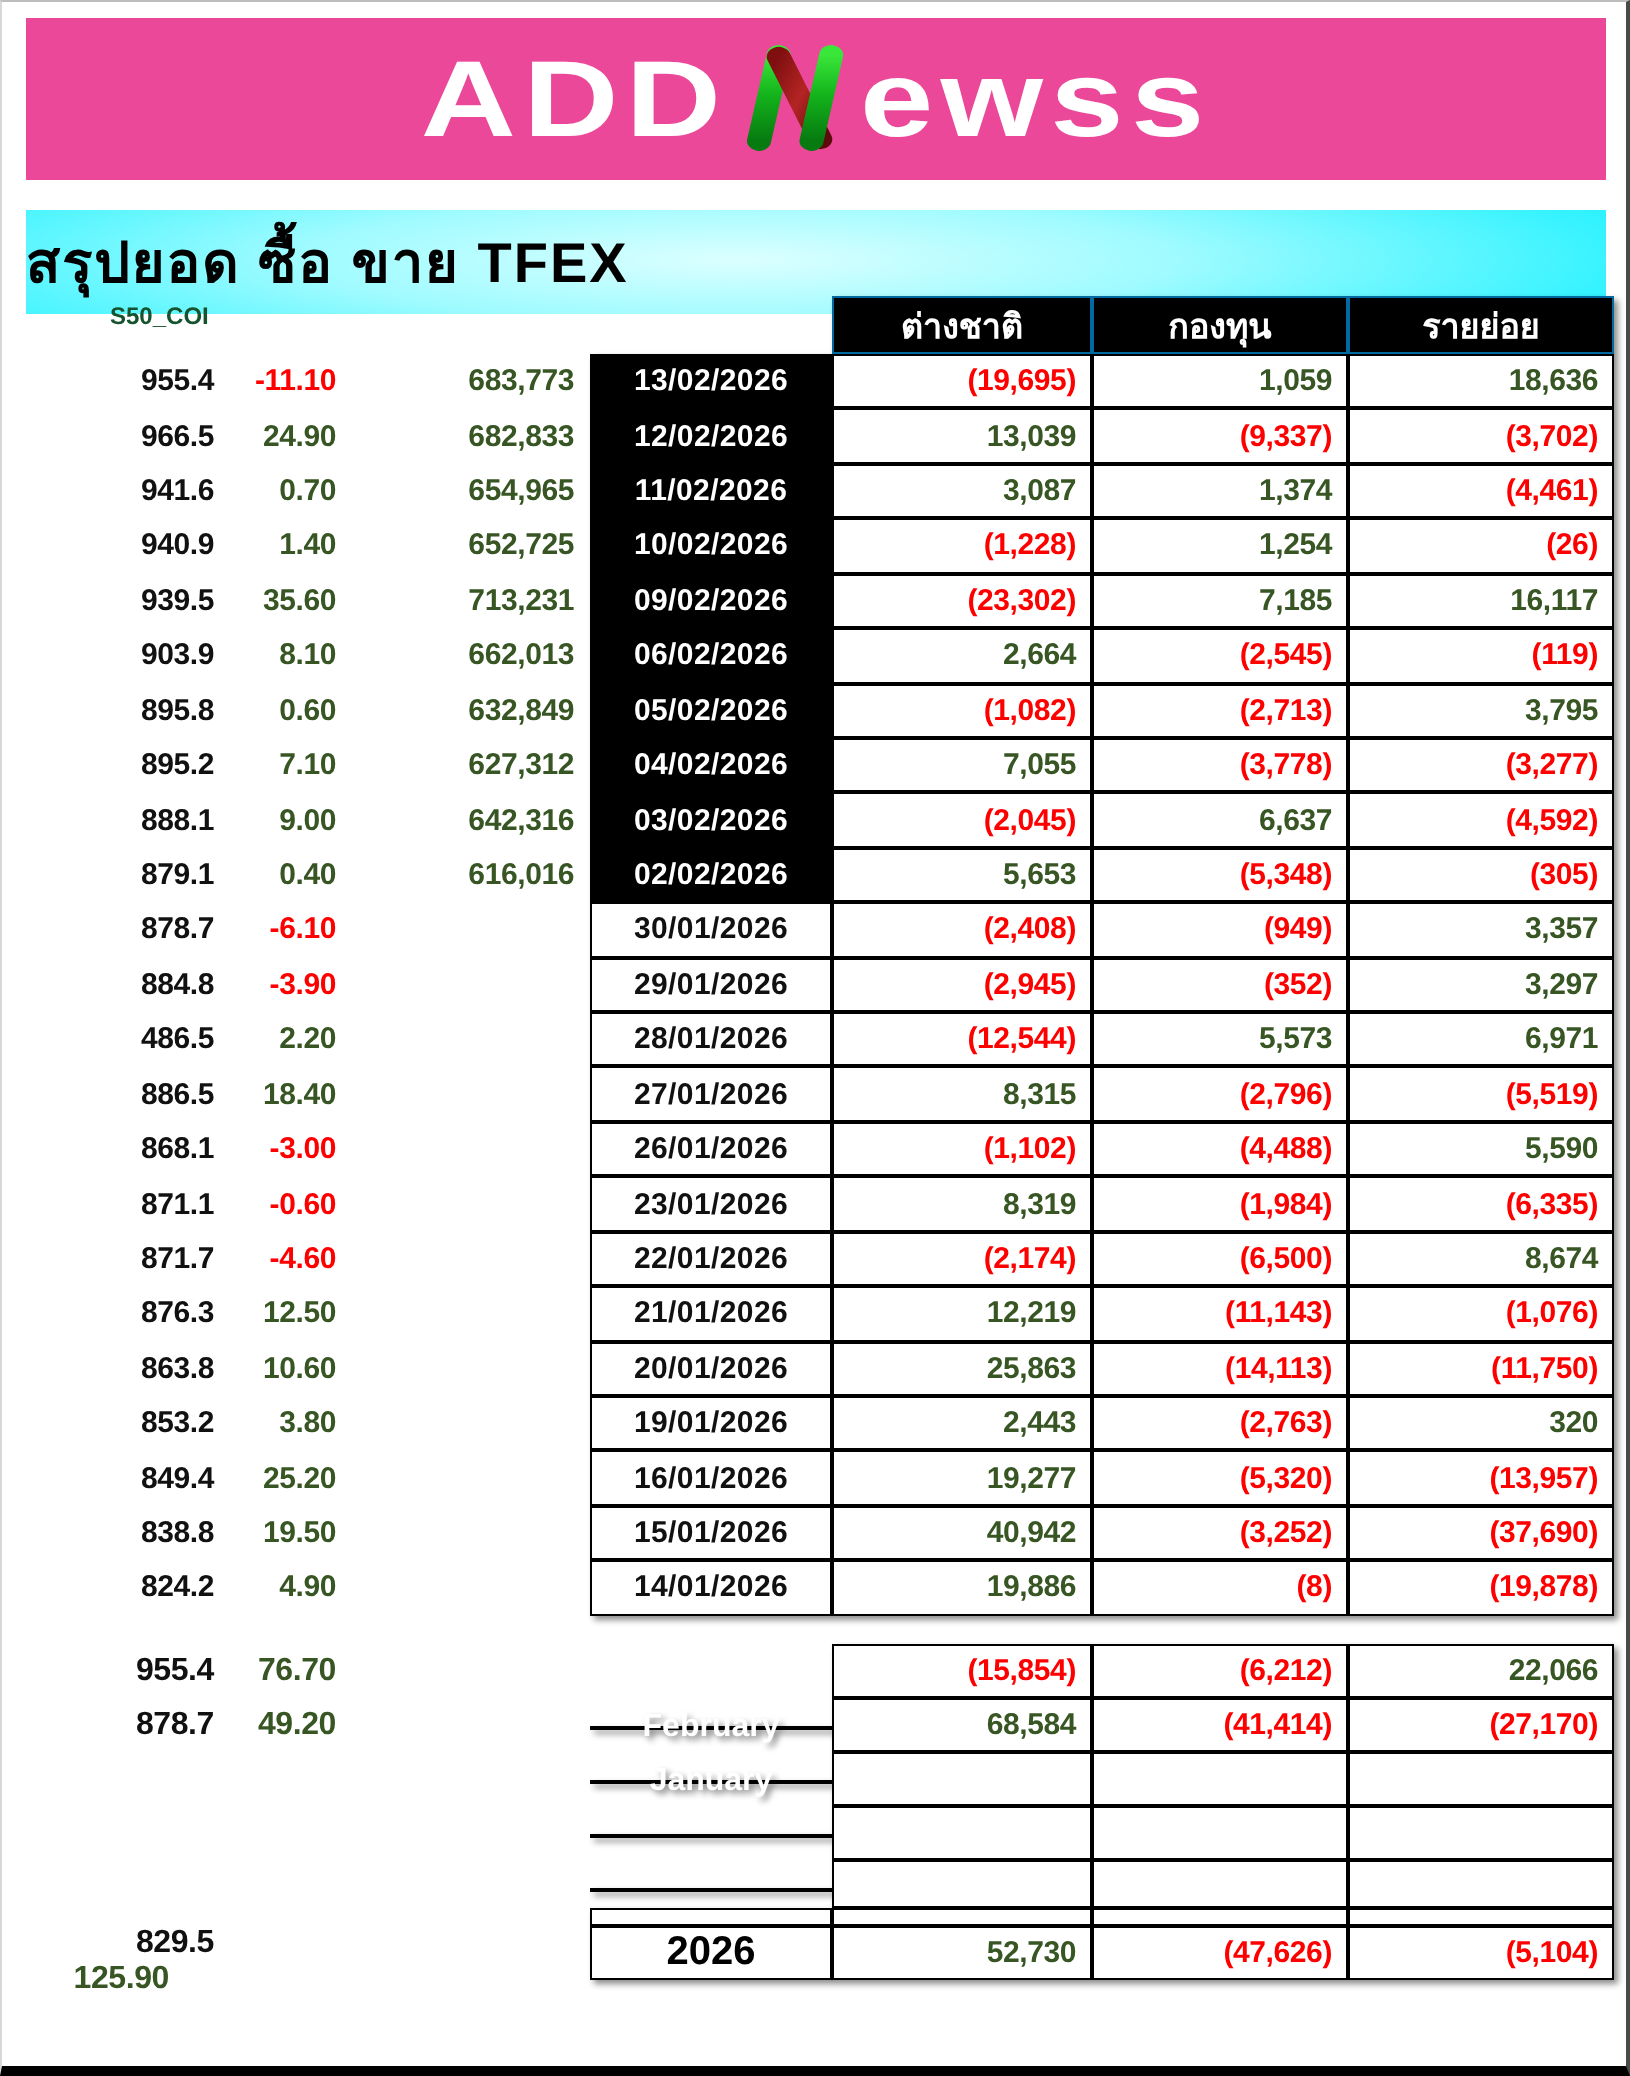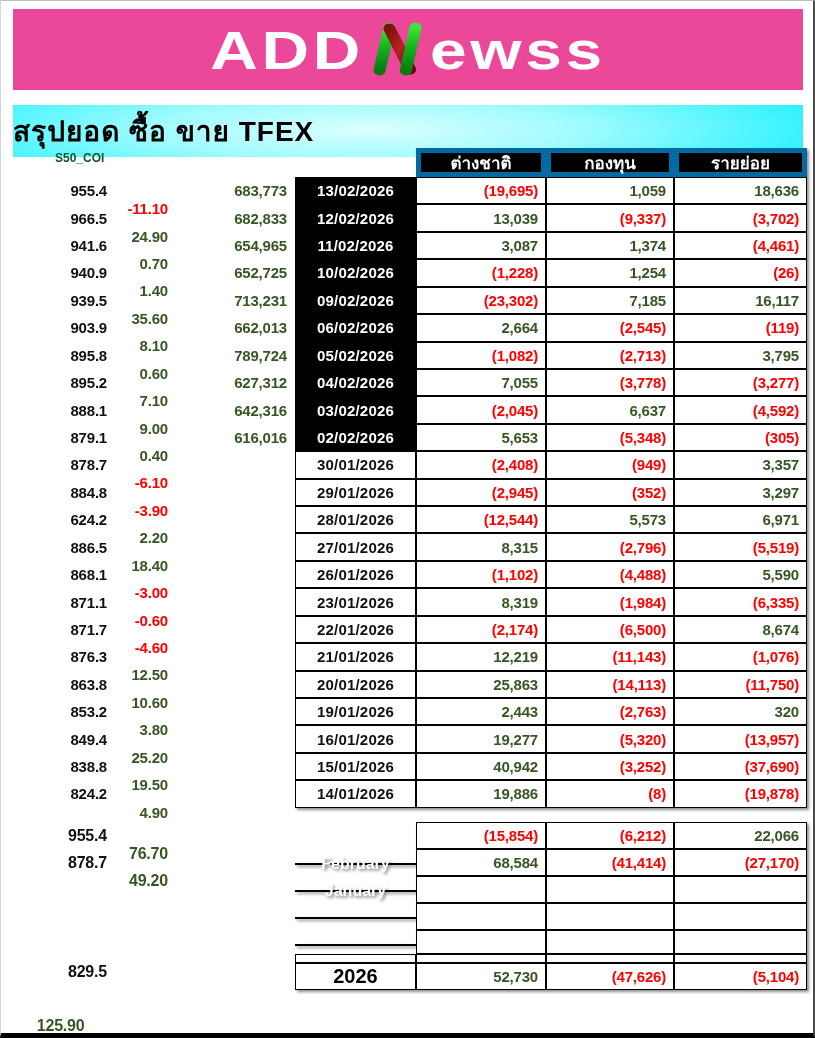--- a/index.html
+++ b/index.html
@@ -22,38 +22,38 @@
                      #dcffff 0%, #9efbff 35%, #35f3ff 70%, #00e7f8 100%);
           display:flex;align-items:center;margin-top:27px;}
   .banner span{font-size:28px;font-weight:bold;color:#000;letter-spacing:1px;}
   
   .s50h{position:absolute;left:54px;top:150px;font-size:12px;font-weight:bold;color:#14532d;}
   .leftrows{position:absolute;left:0;top:176px;}
   .lrow{display:flex;height:27.43px;align-items:center;}
   .lcell{display:flex;align-items:center;justify-content:flex-end;
          font-weight:bold;font-size:15px;letter-spacing:-0.2px;}
   .lprice{width:106px;color:#111;}
-  .lchg{width:61px;margin-top:36px;}
+  .lchg{width:61px;}
   .loi{width:119px;}
   .mleft{position:absolute;left:0;top:821px;}
   .mleft .lrow{height:27px;}
   .mleft .lcell,.yleft .lcell{font-size:16px;}
   .yleft{position:absolute;left:0;top:962px;}
   .yleft .lrow{height:27px;flex-direction:column;}
   
   .dgrid{position:absolute;left:294px;top:147px;
          display:grid;grid-template-columns:121px 130px 128px 133px;
          grid-template-rows:29px;grid-auto-rows:27.43px;
          filter:drop-shadow(2px 2px 1.5px rgba(0,0,0,0.45));}
   .mgrid{position:absolute;left:294px;top:821px;
          display:grid;grid-template-columns:121px 130px 128px 133px;
          grid-template-rows:27px 27px 27px 27px 24px 9px 27px;
          filter:drop-shadow(2px 2px 1.5px rgba(0,0,0,0.45));}
   .hspacer{background:transparent;border:none;}
-  .hcell{background:#000;color:#fff;border:5px solid #0369a1;
+  .hcell{background:#000;color:#fff;border:1px solid #0369a1;
          display:flex;align-items:center;justify-content:center;
          font-weight:bold;font-size:17px;}
   .gcell{border:1px solid #000;background:#fff;display:flex;align-items:center;box-sizing:border-box;}
   .gnum{justify-content:flex-end;padding-right:7px;font-weight:bold;font-size:15px;letter-spacing:-0.2px;}
   .gdate{justify-content:center;font-weight:bold;font-size:15px;color:#111;letter-spacing:0.2px;}
   .gdate.dark{background:#000;color:#fff;}
   .mlabel{background:#ec4899;color:#fff;font-weight:bold;font-size:16px;justify-content:center;margin-top:41px;}
   .sep{background:#fff;}
   .ylabel{justify-content:center;font-weight:bold;font-size:20px;color:#000;}
   .pos{color:#375623;}
@@ -121,21 +121,21 @@
         <div class="lcell loi pos">713,231</div>
       </div>
       <div class="lrow">
         <div class="lcell lprice">903.9</div>
         <div class="lcell lchg pos">8.10</div>
         <div class="lcell loi pos">662,013</div>
       </div>
       <div class="lrow">
         <div class="lcell lprice">895.8</div>
         <div class="lcell lchg pos">0.60</div>
-        <div class="lcell loi pos">789,724</div>
+        <div class="lcell loi pos">632,849</div>
       </div>
       <div class="lrow">
         <div class="lcell lprice">895.2</div>
         <div class="lcell lchg pos">7.10</div>
         <div class="lcell loi pos">627,312</div>
       </div>
       <div class="lrow">
         <div class="lcell lprice">888.1</div>
         <div class="lcell lchg pos">9.00</div>
         <div class="lcell loi pos">642,316</div>
@@ -149,21 +149,21 @@
         <div class="lcell lprice">878.7</div>
         <div class="lcell lchg neg">-6.10</div>
         <div class="lcell loi pos"></div>
       </div>
       <div class="lrow">
         <div class="lcell lprice">884.8</div>
         <div class="lcell lchg neg">-3.90</div>
         <div class="lcell loi pos"></div>
       </div>
       <div class="lrow">
-        <div class="lcell lprice">624.2</div>
+        <div class="lcell lprice">486.5</div>
         <div class="lcell lchg pos">2.20</div>
         <div class="lcell loi pos"></div>
       </div>
       <div class="lrow">
         <div class="lcell lprice">886.5</div>
         <div class="lcell lchg pos">18.40</div>
         <div class="lcell loi pos"></div>
       </div>
       <div class="lrow">
         <div class="lcell lprice">868.1</div>

